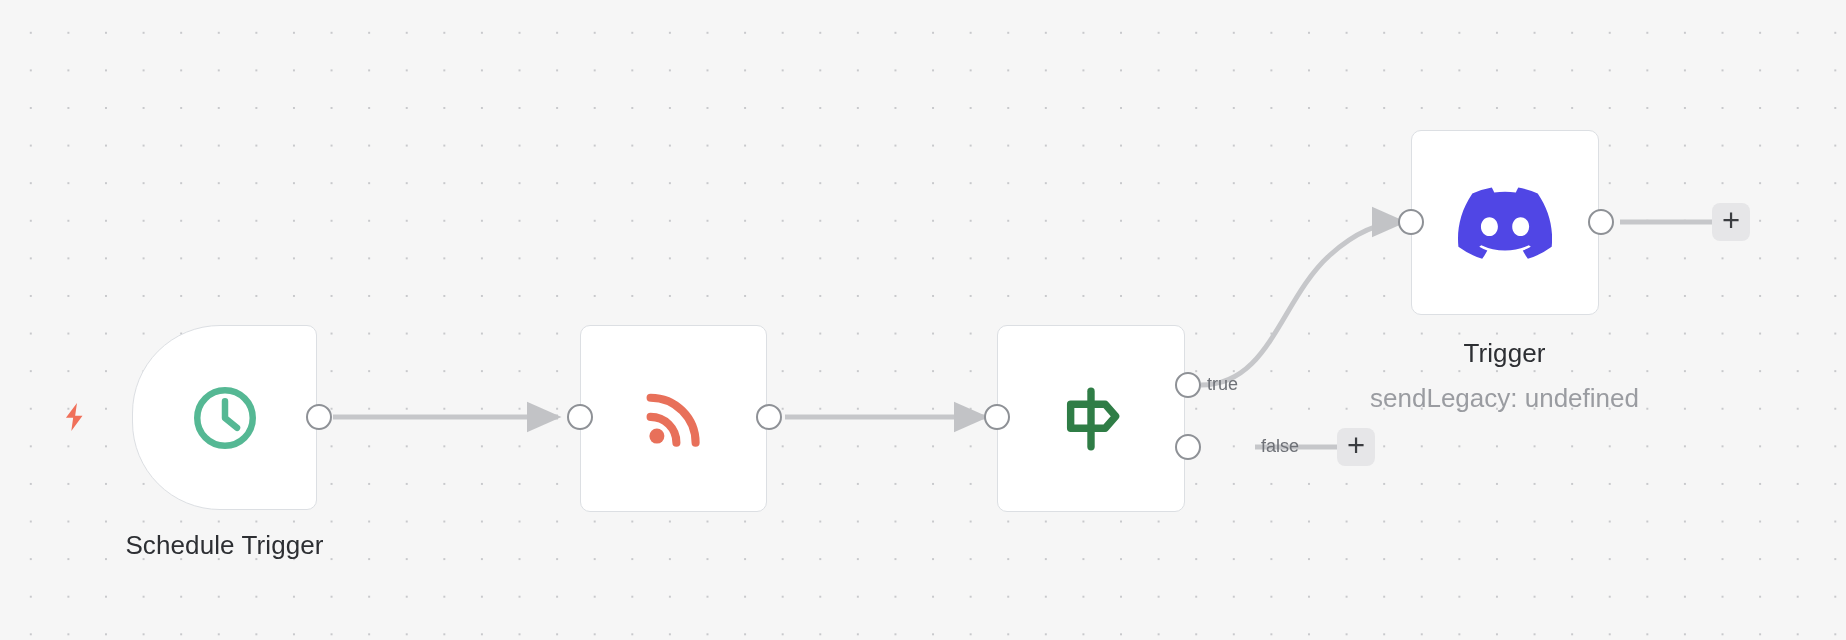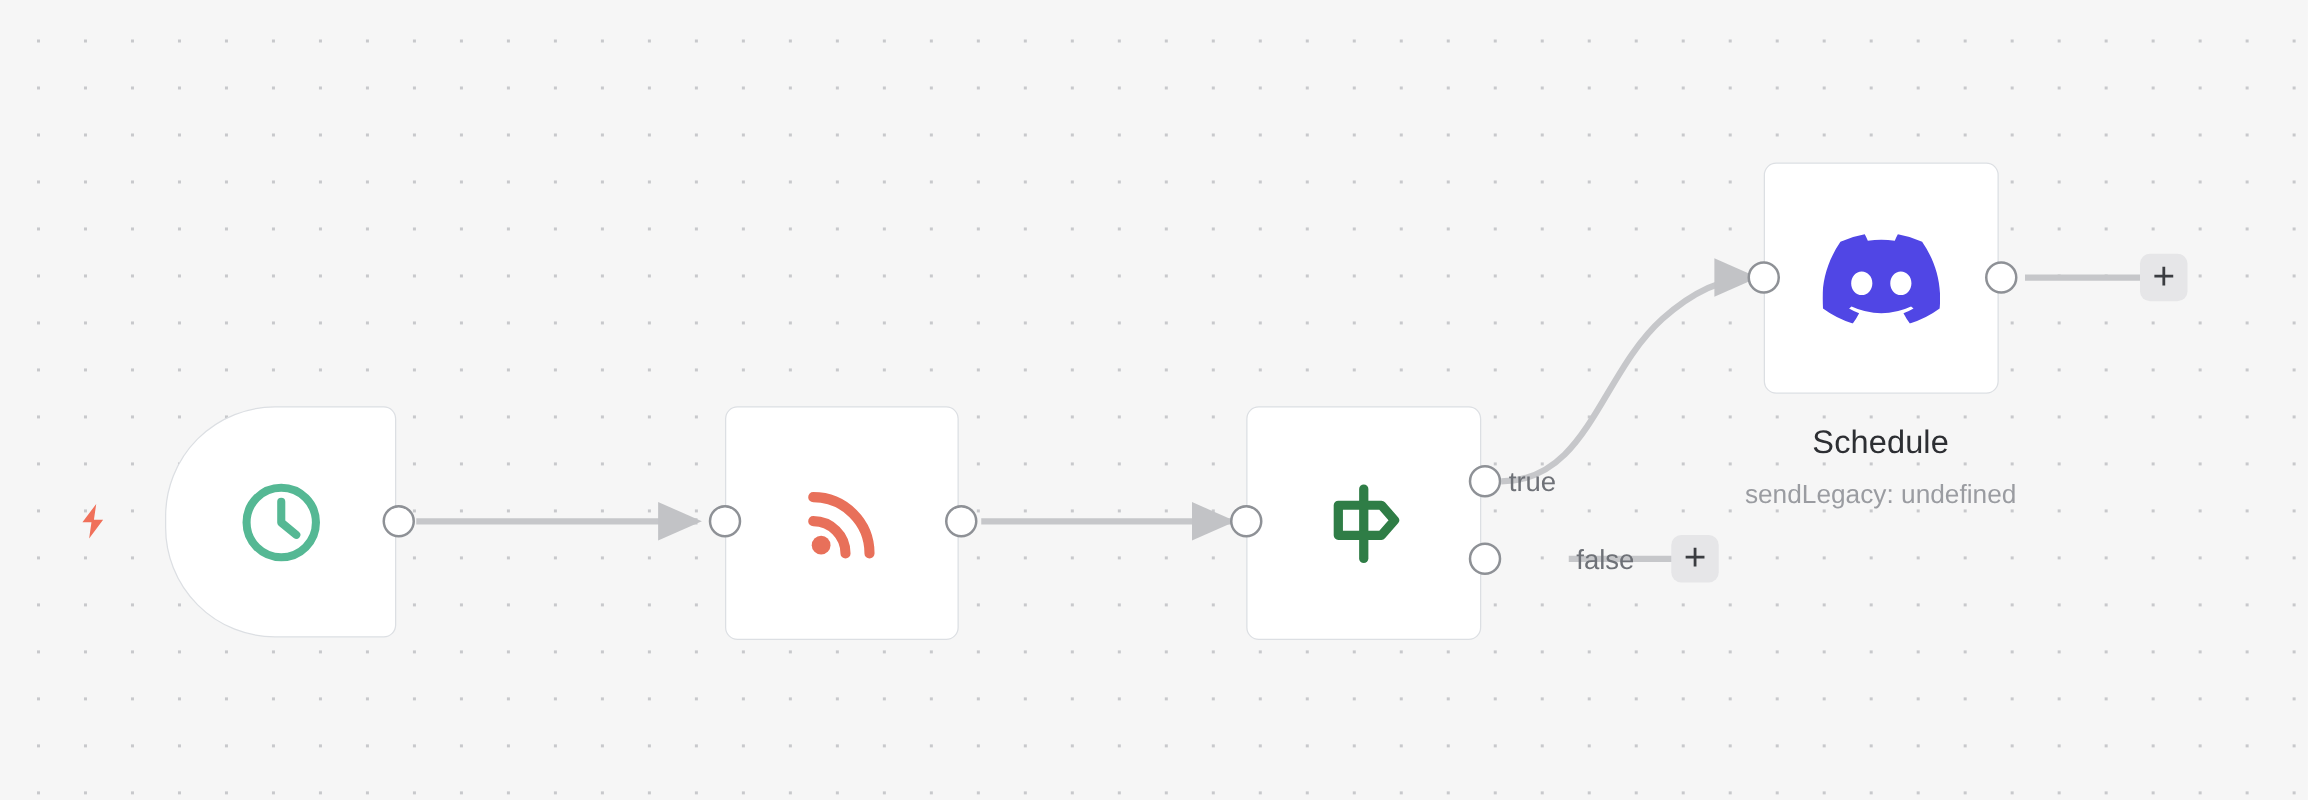--- a/index.html
+++ b/index.html
@@ -69,40 +69,40 @@
     color: #2d2f33;
     font-size: 26px;
     line-height: 1.18;
     white-space: nowrap;
     letter-spacing: 0.1px;
   }
   .node-subcaption {
     position: absolute;
     text-align: center;
     color: #9a9ca1;
-    font-size: 21px;
+    font-size: 26px;
     line-height: 1.2;
     white-space: nowrap;
   }
 
   
   .endpoint {
     position: absolute;
     width: 26px;
     height: 26px;
     border-radius: 50%;
     background: #ffffff;
     border: 2px solid #8e9196;
     box-sizing: border-box;
   }
 
   
   .branch-label {
     position: absolute;
-    font-size: 22px;
+    font-size: 18px;
     color: #6e7177;
     white-space: nowrap;
     line-height: 1;
   }
 
   
   .plus-btn {
     position: absolute;
     width: 38px;
     height: 38px;
@@ -173,20 +173,21 @@
 
   <div class="node trigger" style="left:132px; top:325px; width:185px; height:185px;">
     <div class="node-icon">
       <svg viewBox="0 0 24 24" width="74" height="74" xmlns="http://www.w3.org/2000/svg">
         <circle cx="12" cy="12" r="9" fill="none" stroke="#55b894" stroke-width="2.1"></circle>
         <path d="M12 6.6 V12 L15.9 15.2" fill="none" stroke="#55b894" stroke-width="2.1" stroke-linecap="round" stroke-linejoin="round"></path>
       </svg>
     </div>
   </div>
   <div class="endpoint" style="left:306px; top:404px;"></div>
+  <div class="node-caption" style="left:32px; top:530px; width:385px;">Schedule Trigger</div>
 
   <div class="node" style="left:580px; top:325px; width:187px; height:187px;">
     <div class="node-icon">
       <svg viewBox="0 0 24 24" width="72" height="72" xmlns="http://www.w3.org/2000/svg">
         <circle cx="6.3" cy="17.7" r="2.5" fill="#e8705a"></circle>
         <path d="M4.2 11.3 a8.6 8.6 0 0 1 8.6 8.6" fill="none" stroke="#e8705a" stroke-width="2.7" stroke-linecap="round"></path>
         <path d="M4.2 4.9 a15 15 0 0 1 15 15" fill="none" stroke="#e8705a" stroke-width="2.7" stroke-linecap="round"></path>
       </svg>
     </div>
   </div>
@@ -213,20 +214,20 @@
 
   <div class="node" style="left:1411px; top:130px; width:188px; height:185px;">
     <div class="node-icon">
       <svg viewBox="0 0 127 96" width="94" height="72" xmlns="http://www.w3.org/2000/svg">
         <path fill="#5046e5" d="M107.7 8.07A105.15 105.15 0 0 0 81.47 0a72.06 72.06 0 0 0-3.36 6.83 97.68 97.68 0 0 0-29.11 0A72.37 72.37 0 0 0 45.64 0a105.89 105.89 0 0 0-26.25 8.09C2.79 32.65-1.71 56.6.54 80.21a105.73 105.73 0 0 0 32.17 16.15 77.7 77.7 0 0 0 6.89-11.11 68.42 68.42 0 0 1-10.85-5.18c.91-.66 1.8-1.34 2.66-2a75.57 75.57 0 0 0 64.32 0c.87.71 1.76 1.39 2.66 2a68.68 68.68 0 0 1-10.87 5.19 77 77 0 0 0 6.89 11.1 105.25 105.25 0 0 0 32.19-16.14c2.64-27.38-4.51-51.11-18.9-72.15ZM42.45 65.69C36.18 65.69 31 60 31 53s5-12.74 11.43-12.74S54 46 53.89 53s-5.05 12.69-11.44 12.69Zm42.24 0C78.41 65.69 73.25 60 73.25 53s5-12.74 11.44-12.74S96.23 46 96.12 53s-5.04 12.69-11.43 12.69Z"></path>
       </svg>
     </div>
   </div>
   <div class="endpoint" style="left:1398px; top:209px;"></div>
   <div class="endpoint" style="left:1588px; top:209px;"></div>
-  <div class="node-caption" style="left:1312px; top:338px; width:385px;">Schedule</div>
+  <div class="node-caption" style="left:1312px; top:338px; width:385px;">Trigger</div>
   <div class="node-subcaption" style="left:1312px; top:383px; width:385px;">sendLegacy: undefined</div>
 
   <div class="plus-btn" style="left:1712px; top:203px;">
     <span>+</span>
   </div>
 
 </div>
 
 </body></html>

